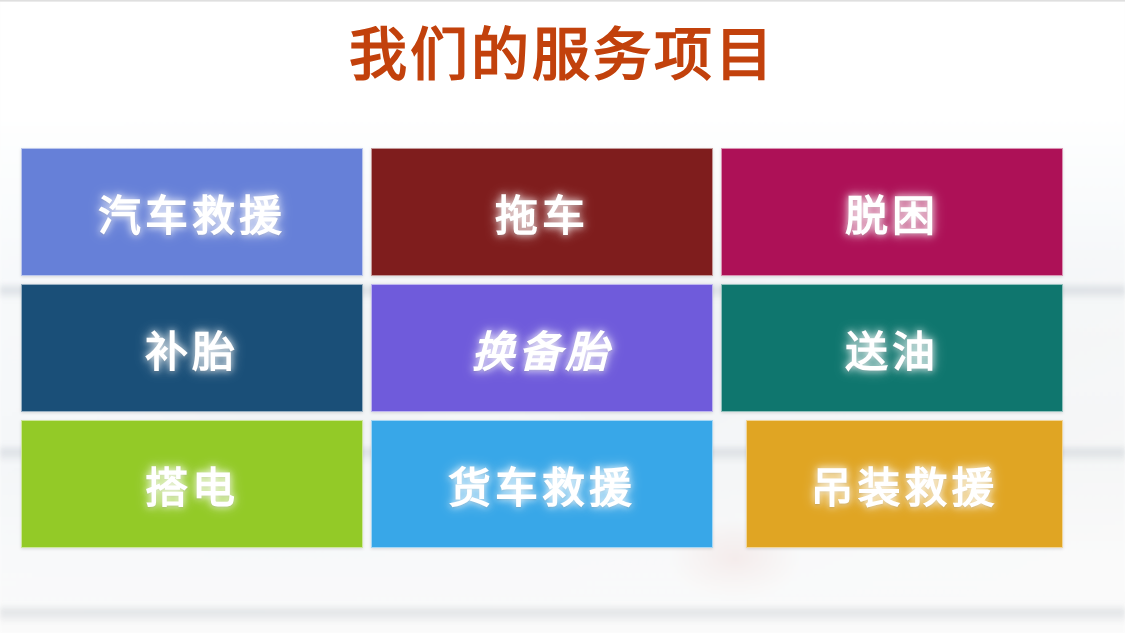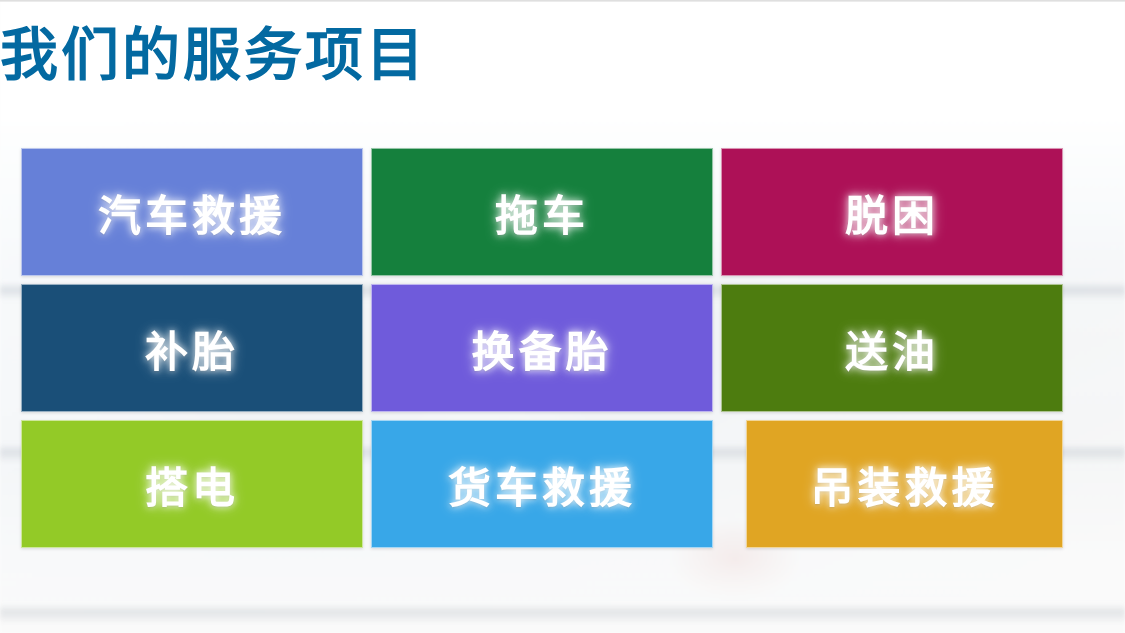--- a/index.html
+++ b/index.html
@@ -66,25 +66,25 @@
     position:absolute; top:0; left:0;
     width:100%; height:2px;
     background:linear-gradient(to bottom, #d9d9d9, #f1f1f1);
   }
 
   
   #title {
     position:absolute;
     top:22px; left:0;
     width:100%;
-    text-align:left;
+    text-align:center;
     font-size:58px;
     font-weight:700;
     letter-spacing:3px;
-    color:#0369a1;
+    color:#c2410c;
     line-height:1.15;
     z-index:4;
     font-family:"DejaVu Sans","Liberation Sans",sans-serif;
   }
 
   
   #service-grid {
     position:absolute;
     left:21px;
     top:148px;
@@ -131,33 +131,33 @@
   <div id="bg-photo"></div>
   <div id="bg-streaks"></div>
   <div id="top-hairline"></div>
 
   <h1 id="title">我们的服务项目</h1>
 
   <div id="service-grid">
       <div class="tile" style="background: rgb(102, 128, 216);">
         <span class="tile-label">汽车救援</span>
       </div>
-      <div class="tile" style="background: #15803d;">
+      <div class="tile" style="background: #7f1d1d;">
         <span class="tile-label">拖车</span>
       </div>
       <div class="tile" style="background: rgb(173, 17, 87); text-align: right;">
         <span class="tile-label">脱困</span>
       </div>
       <div class="tile" style="background: rgb(26, 79, 120);">
         <span class="tile-label">补胎</span>
       </div>
-      <div class="tile" style="background: rgb(111, 91, 219);">
+      <div class="tile" style="background: rgb(111, 91, 219); font-style: italic;">
         <span class="tile-label">换备胎</span>
       </div>
-      <div class="tile" style="background: #4d7c0f;">
+      <div class="tile" style="background: #0f766e;">
         <span class="tile-label">送油</span>
       </div>
       <div class="tile" style="background: rgb(147, 202, 39); text-align: center;">
         <span class="tile-label">搭电</span>
       </div>
       <div class="tile" style="background: rgb(56, 167, 232);">
         <span class="tile-label">货车救援</span>
       </div>
       <div class="tile" style="background: rgb(224, 165, 35); margin-left: 25px;">
         <span class="tile-label">吊装救援</span>

